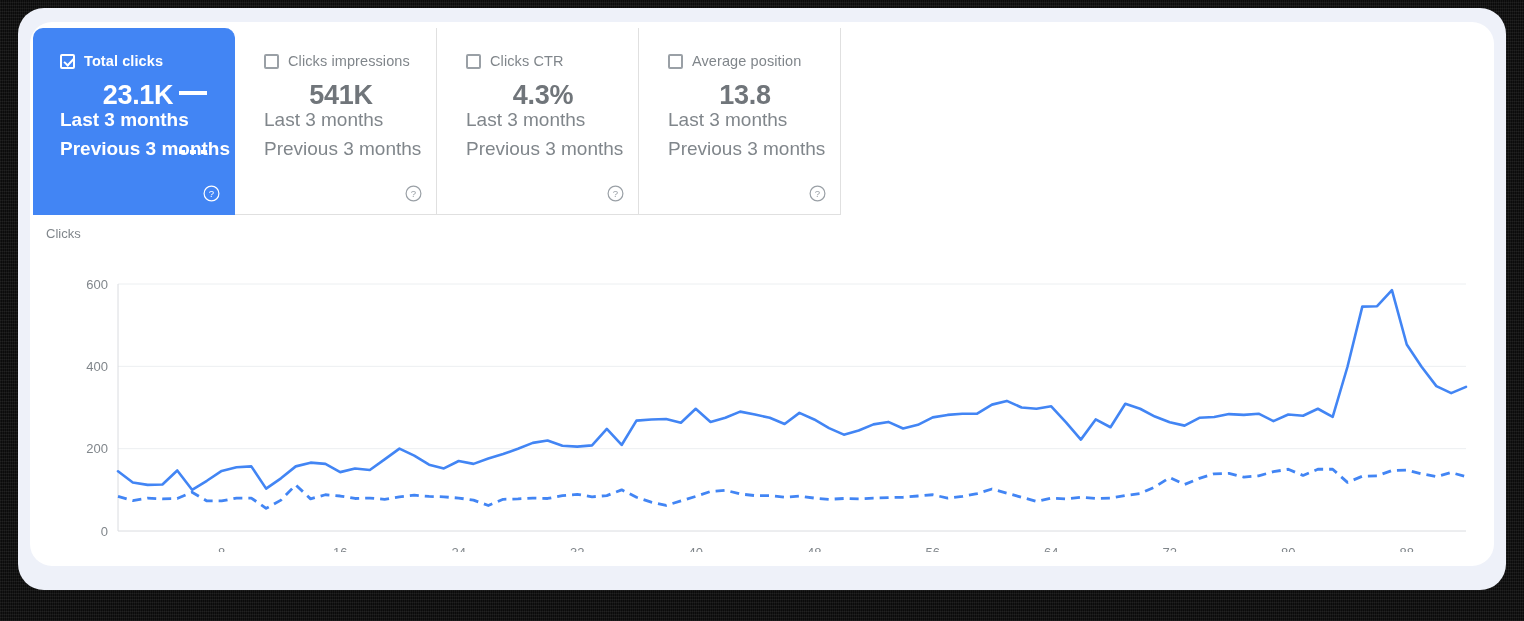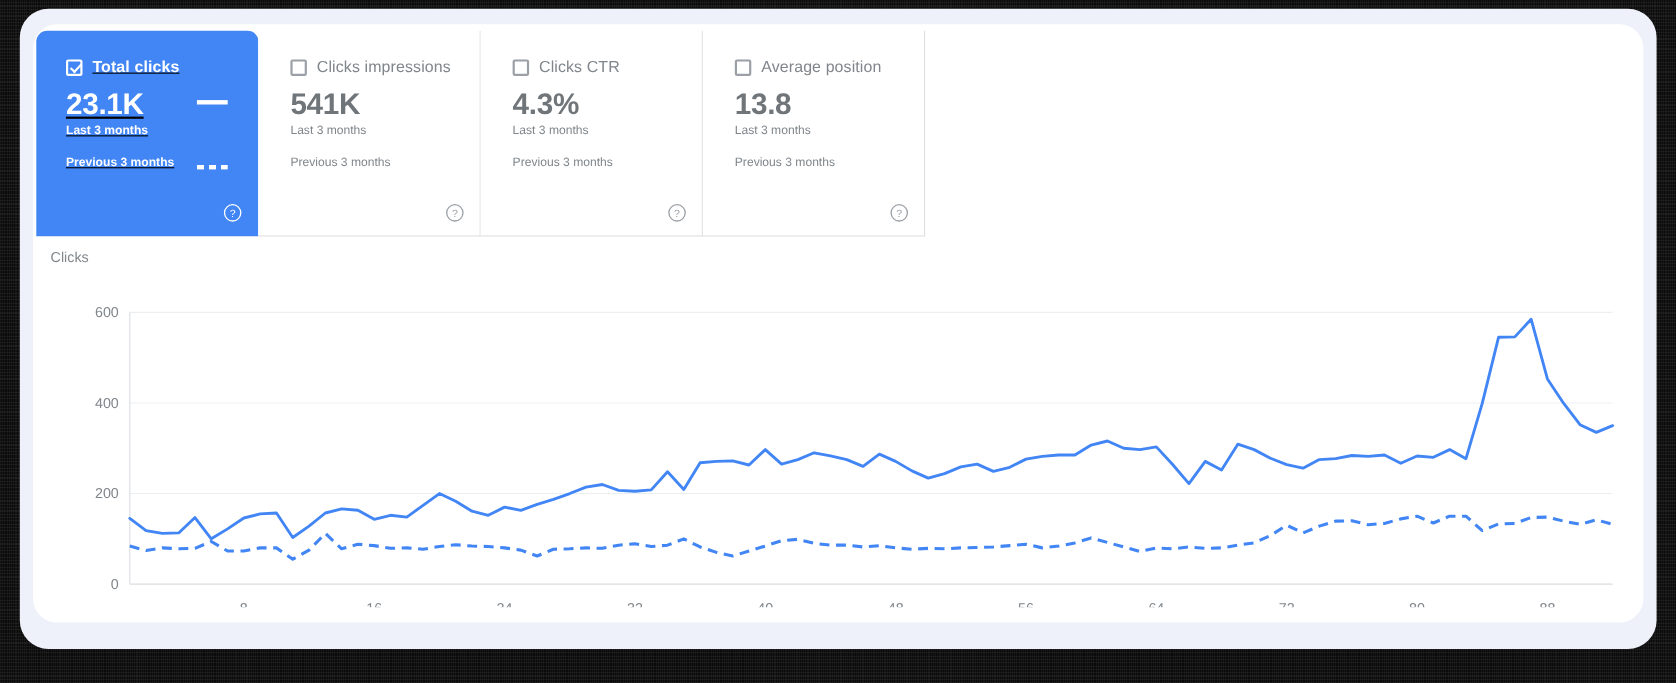--- a/index.html
+++ b/index.html
@@ -54,21 +54,21 @@
     border-right: 1px solid #e0e0e0;
   }
   .metric-card.selected {
     background: #4285f4;
     border-bottom-color: #4285f4;
     border-right-color: #4285f4;
     border-top-left-radius: 10px;
     border-top-right-radius: 10px;
     padding-left: 27px;
   }
-  .metric-card.first { border-left: none; text-decoration: underline; }
+  .metric-card.first { border-left: none; }
   .mc-head { display: flex; align-items: center; gap: 9px; height: 18px; }
   .mc-checkbox {
     width: 15px; height: 15px;
     border: 2px solid #9aa0a6;
     border-radius: 2px;
     background: transparent;
     flex: 0 0 auto;
     position: relative;
   }
   .selected .mc-checkbox {
@@ -92,24 +92,25 @@
   }
   .selected .mc-title { color: #ffffff; font-weight: bold; }
 
   .mc-metric { margin-top: 10px; position: relative; }
   .mc-value {
     font-size: 27px;
     font-weight: bold;
     color: #70757a;
     letter-spacing: -0.3px;
     line-height: 30px;
+    text-align: center;
   }
   .selected .mc-value { color: #ffffff; }
   .mc-period {
-    font-size: 11px;
+    font-size: 19px;
     color: #80868b;
     line-height: 19px;
     white-space: nowrap;
   }
   .selected .mc-period { color: #ffffff; font-weight: bold; }
 
   .legend-mark {
     position: absolute;
     right: 9px;
     top: 11px;

